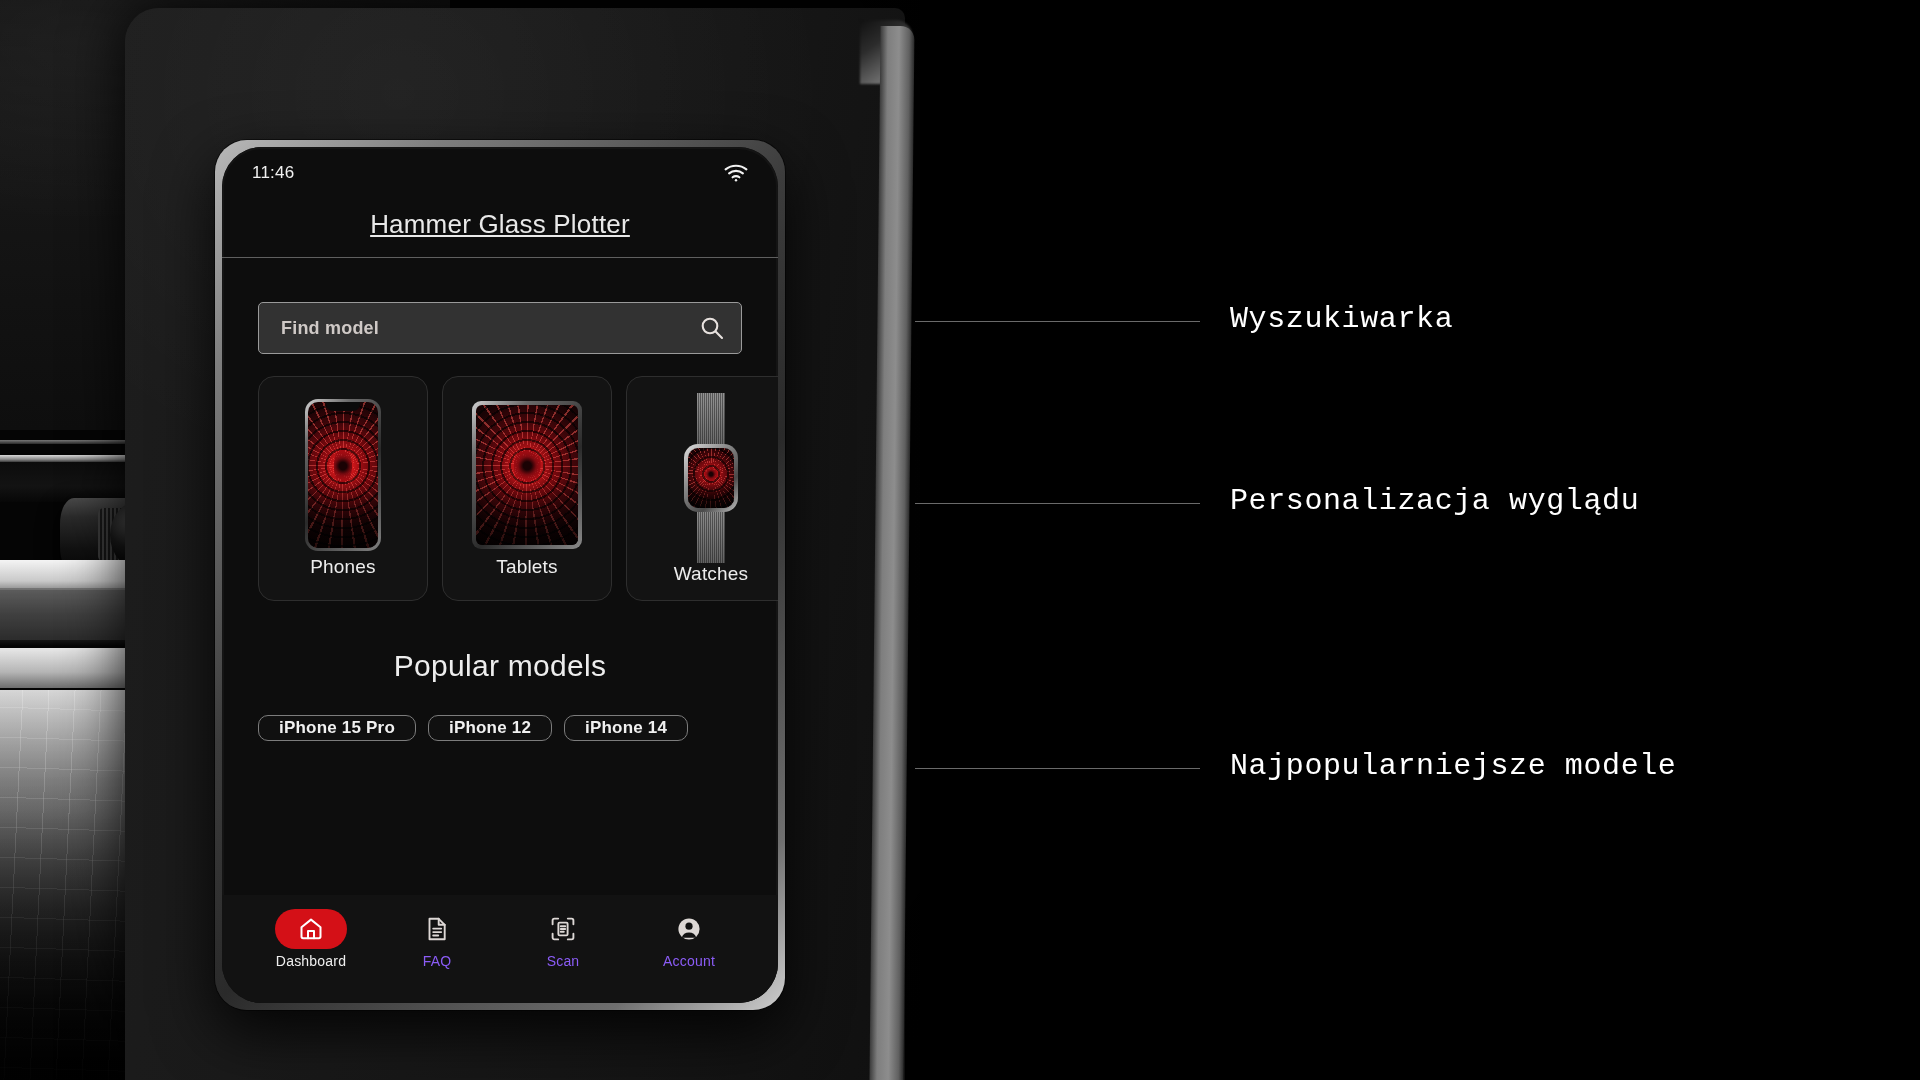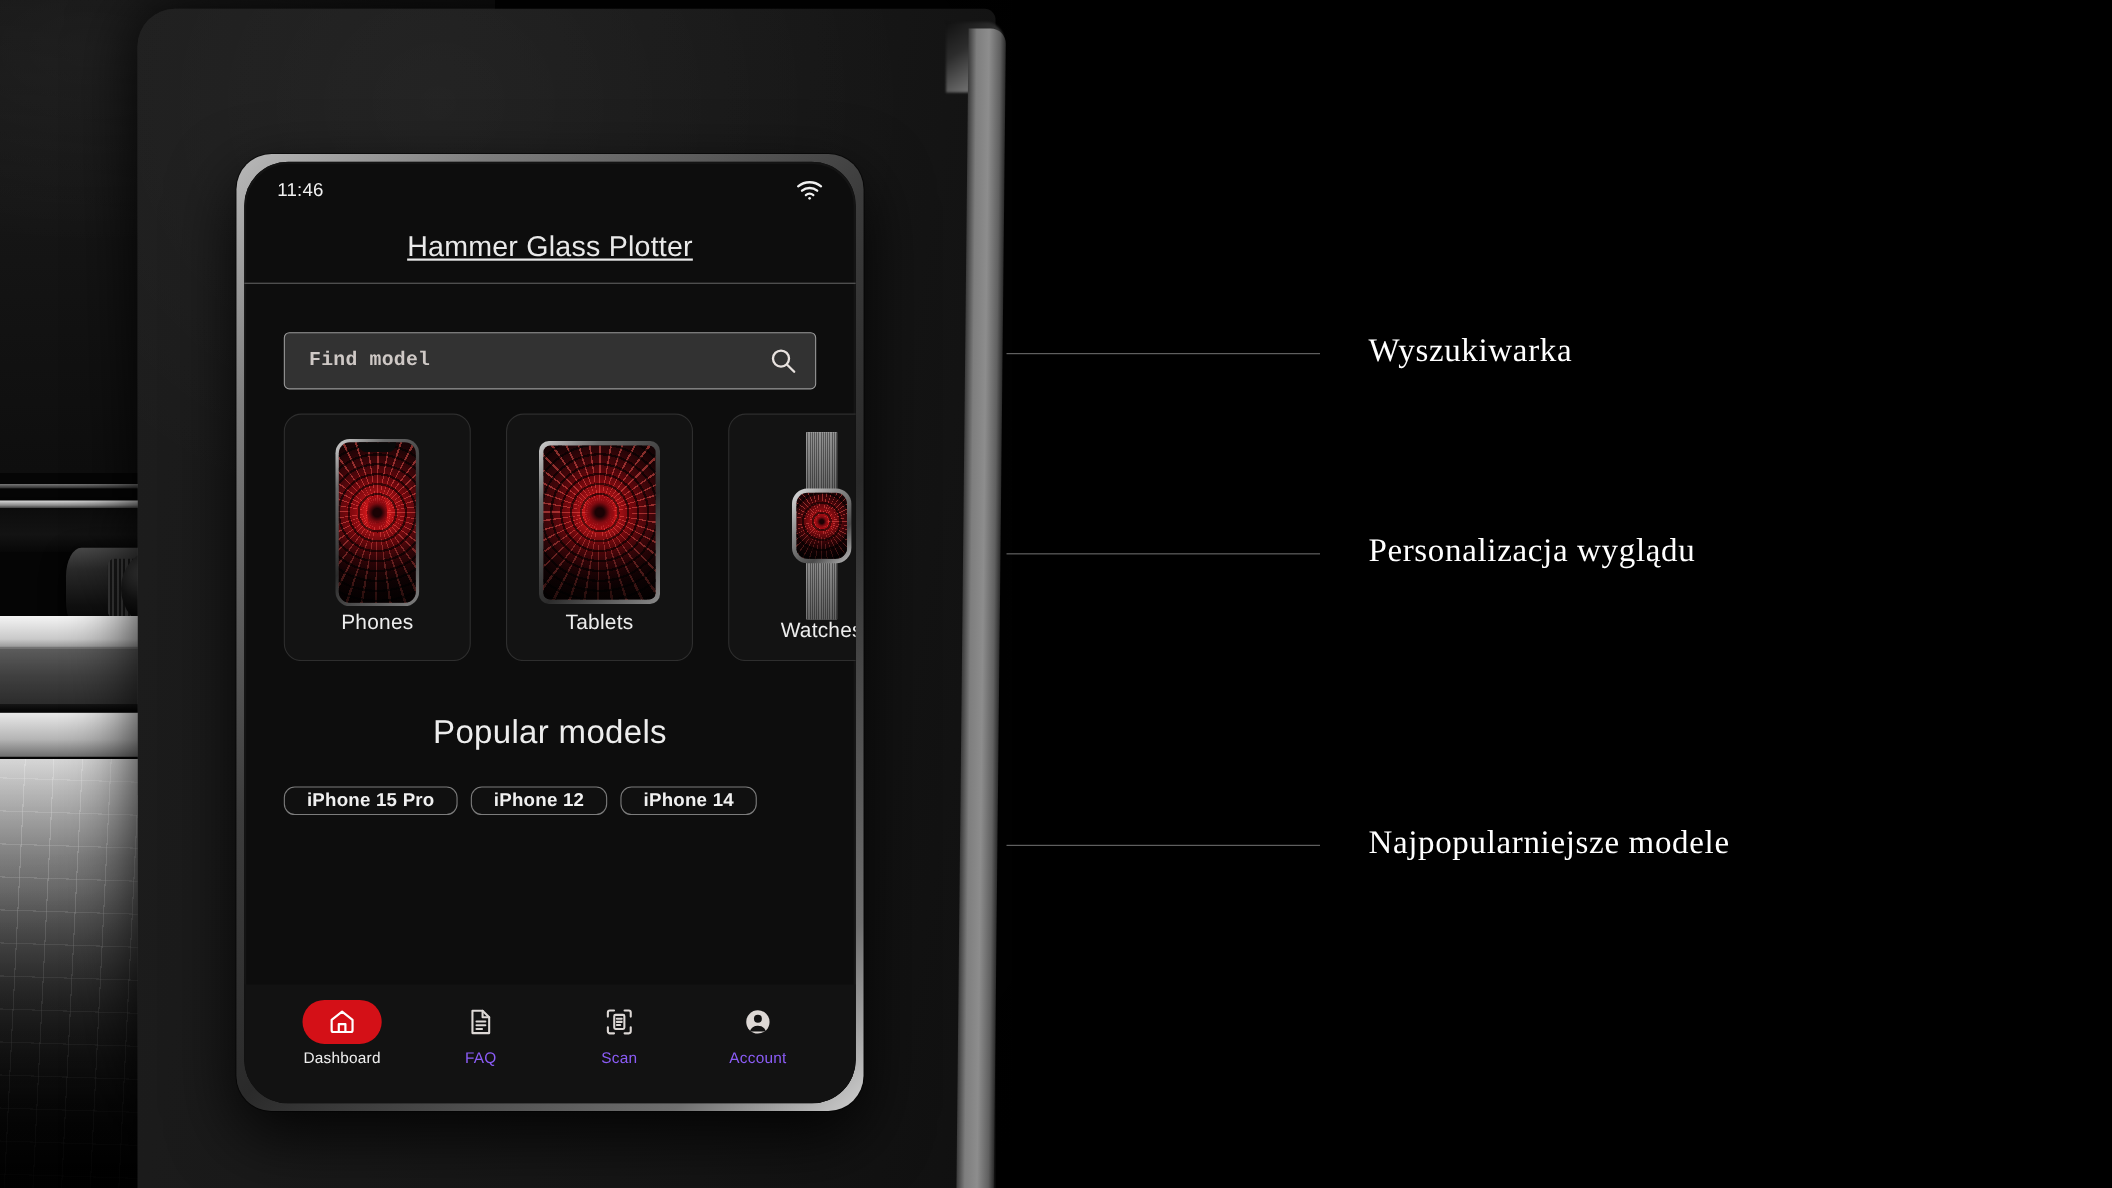--- a/index.html
+++ b/index.html
@@ -206,21 +206,21 @@
   }
   .app-title {
     color: #e9e9e9;
     font-size: 26px;
     font-weight: 400;
     letter-spacing: .2px;
     text-decoration: underline;
   }
 
   
-  .search-wrap { padding: 44px 36px 0 36px; font-family: Liberation Mono, monospace; }
+  .search-wrap { padding: 44px 36px 0 36px; }
   .search-box {
     height: 52px;
     border: 1px solid #9a9a9a;
     border-radius: 5px;
     background: #323232;
     display: flex; align-items: center;
     padding: 0 16px 0 22px;
     box-sizing: border-box;
   }
   .search-placeholder {
@@ -228,21 +228,21 @@
     color: #cfc9c6;
     font-size: 18px;
     font-weight: 600;
     letter-spacing: .2px;
   }
   .search-icon { width: 26px; height: 26px; display:block; flex:none;}
 
   
   .cards-row {
     display: flex;
-    gap: 32px;
+    gap: 14px;
     padding: 22px 0 0 36px;
     overflow: hidden;
   }
   .cat-card {
     flex: none;
     width: 170px; height: 225px;
     border: 1px solid #2e2e2e;
     border-radius: 16px;
     background: #131313;
     display: flex; flex-direction: column;
@@ -415,23 +415,23 @@
     height: 1px;
     background: #6a6a6a;
     flex: none;
   }
   .anno-text {
     color: #ffffff;
     font-size: 30px;
     font-weight: 300;
     letter-spacing: .6px;
     white-space: nowrap;
-    margin-left: 44px;
+    margin-left: 30px;
     transform: translateY(-2px);
-    font-family: Liberation Serif, serif;
+    font-family: Liberation Mono, monospace;
   }
 </style>
 </head>
 <body>
 
 <div id="stage">
 
   <div class="bg-scene">
     <div class="mach-top"></div>
     <div class="rail-b"></div>

